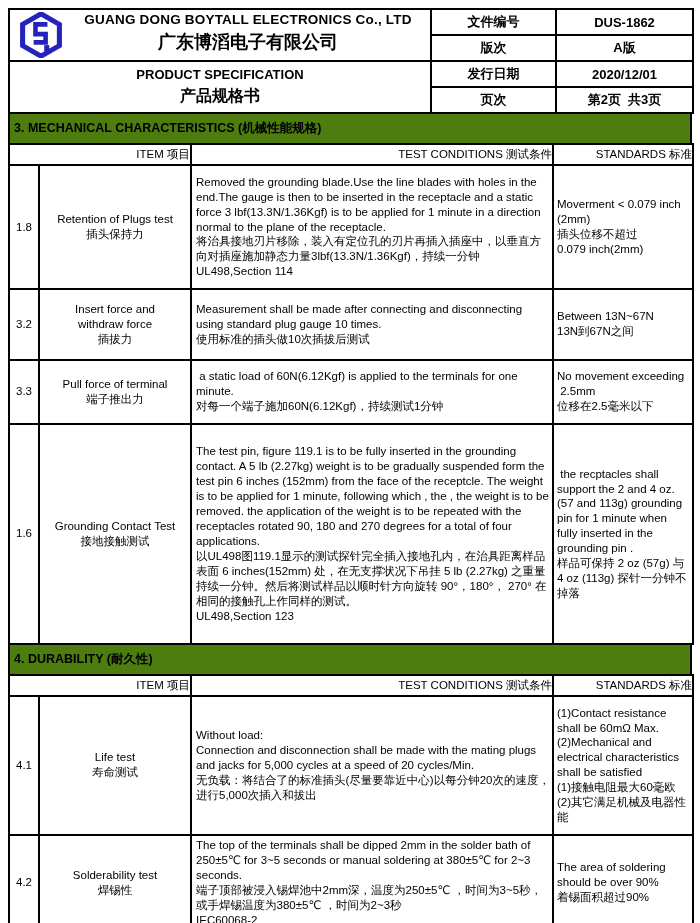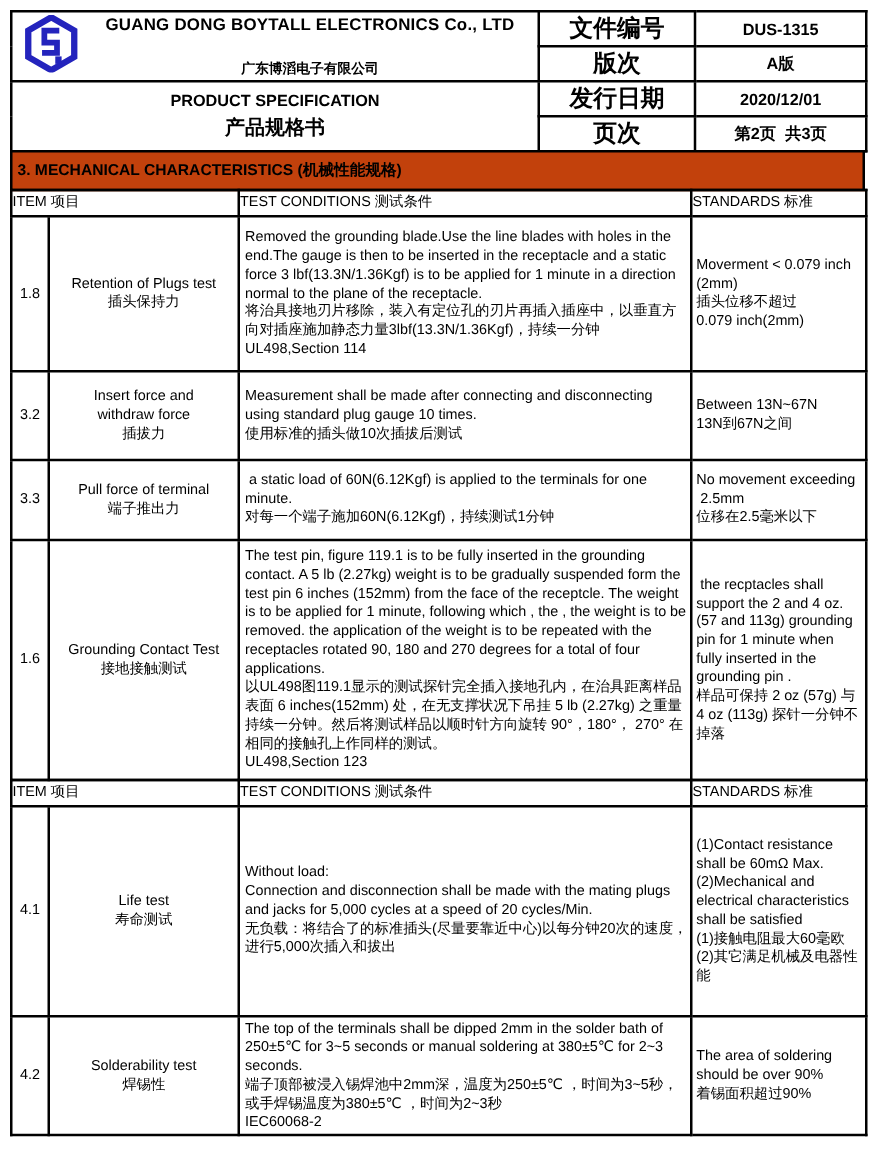--- a/index.html
+++ b/index.html
@@ -14,48 +14,48 @@
   table { width: 100%; border-collapse: collapse; table-layout: fixed; }
   td { border: 2px solid #000; vertical-align: middle; }
 
   
   .header-table td { height: 26px; }
   .company-cell { padding: 2px 4px 2px 8px; }
   .company-inner { display: flex; align-items: flex-start; }
   .logo-wrap { flex: 0 0 52px; color: #2424bd; display: flex; align-items: center; }
   .company-text { flex: 1 1 auto; text-align: center; }
   .company-en { font-size: 13.5px; font-weight: bold; letter-spacing: 0.2px; }
-  .company-zh { font-size: 11px; font-weight: bold; margin-top: 20px; }
+  .company-zh { font-size: 18px; font-weight: bold; margin-top: 3px; }
   .title-cell { text-align: center; }
   .title-en { font-size: 13px; font-weight: bold; }
   .title-zh { font-size: 16px; font-weight: bold; margin-top: 4px; }
-  .meta-label { text-align: center; font-size: 19px; font-weight: bold; white-space: pre-wrap; }
+  .meta-label { text-align: center; font-size: 13px; font-weight: bold; white-space: pre-wrap; }
   .meta-value { text-align: center; font-size: 13px; font-weight: bold; white-space: pre-wrap; }
 
   
   .section-title {
     border: 2px solid #000; margin-top: -2px;
     font-size: 12.5px; font-weight: bold;
-    padding: 6px 4px 6px 4px; background: #c2410c;
+    padding: 6px 4px 6px 4px; background: #4d7c0f;
   }
 
   
   .spec-table { margin-top: -2px; }
   .spec-table td { font-size: 11.5px; line-height: 1.3; }
-  .thead-cell { text-align: left; height: 21px; font-size: 12px; }
+  .thead-cell { text-align: right; height: 21px; font-size: 12px; }
   .cell-no { text-align: center; }
   .cell-item { text-align: center; white-space: pre-wrap; padding: 12px; }
   .cell-cond { text-align: left; white-space: pre-wrap; padding: 2px 2px 2px 4px; }
   .cell-std { text-align: left; white-space: pre-wrap; padding: 2px 2px 2px 3px; }
 
   .h-r31 td { height: 124px; }
   .h-r32 td { height: 66px; }
   .h-r33 td { height: 64px; }
-  .h-r34 td { height: 192px; }
-  .h-r41 td { height: 168px; }
+  .h-r34 td { height: 220px; }
+  .h-r41 td { height: 139px; }
   .h-r42 td { height: 92px; }
 </style>
 </head>
 <body>
 
 <div class="page">
 
   <table class="header-table">
     <colgroup>
         <col style="width:422px">
@@ -73,21 +73,21 @@
               <rect x="57" y="72" width="11" height="13" fill="currentColor"></rect>
             </svg>
           </span>
           <span class="company-text">
             <div class="company-en">GUANG DONG BOYTALL ELECTRONICS Co., LTD</div>
             <div class="company-zh">广东博滔电子有限公司</div>
           </span>
         </div>
       </td>
       <td class="meta-label">文件编号</td>
-      <td class="meta-value">DUS-1315</td>
+      <td class="meta-value">DUS-1862</td>
     </tr>
     <tr>
       <td class="meta-label">版次</td>
       <td class="meta-value">A版</td>
     </tr>
     <tr>
       <td class="title-cell" rowspan="2">
         <div class="title-en">PRODUCT SPECIFICATION</div>
         <div class="title-zh">产品规格书</div>
       </td>
@@ -152,20 +152,21 @@
 接地接触测试</td>
       <td class="cell-cond">The test pin, figure 119.1 is to be fully inserted in the grounding contact. A 5 lb (2.27kg) weight is to be gradually suspended form the test pin 6 inches (152mm) from the face of the receptcle. The weight is to be applied for 1 minute, following which , the , the weight is to be removed. the application of the weight is to be repeated with the receptacles rotated 90, 180 and 270 degrees for a total of four applications.
 以UL498图119.1显示的测试探针完全插入接地孔内，在治具距离样品表面 6 inches(152mm) 处，在无支撑状况下吊挂 5 lb (2.27kg) 之重量持续一分钟。然后将测试样品以顺时针方向旋转 90°，180°， 270° 在相同的接触孔上作同样的测试。
 UL498,Section 123</td>
       <td class="cell-std"> the recptacles shall support the 2 and 4 oz.(57 and 113g) grounding pin for 1 minute when fully inserted in the grounding pin .
 样品可保持 2 oz (57g) 与 4 oz (113g) 探针一分钟不掉落</td>
     </tr>
   </tbody>
     </table>
 
+  <div class="section-title">4. DURABILITY (耐久性)</div>
 
   <table class="spec-table">
     <colgroup>
         <col style="width:30px">
         <col style="width:152px">
         <col style="width:362px">
         <col style="width:140px">
       </colgroup>
     <tbody>
         <tr>

